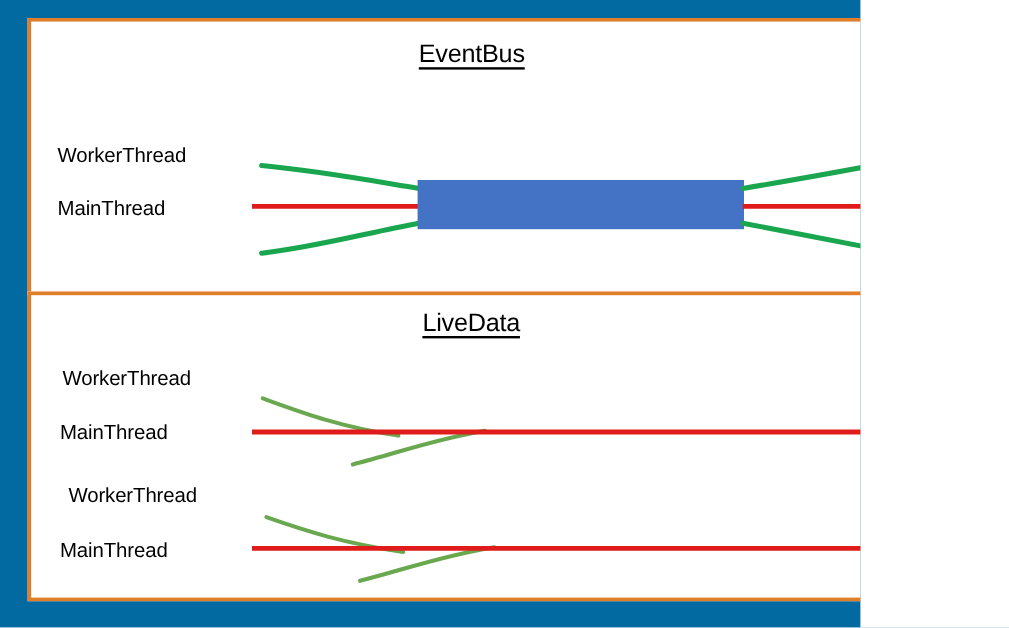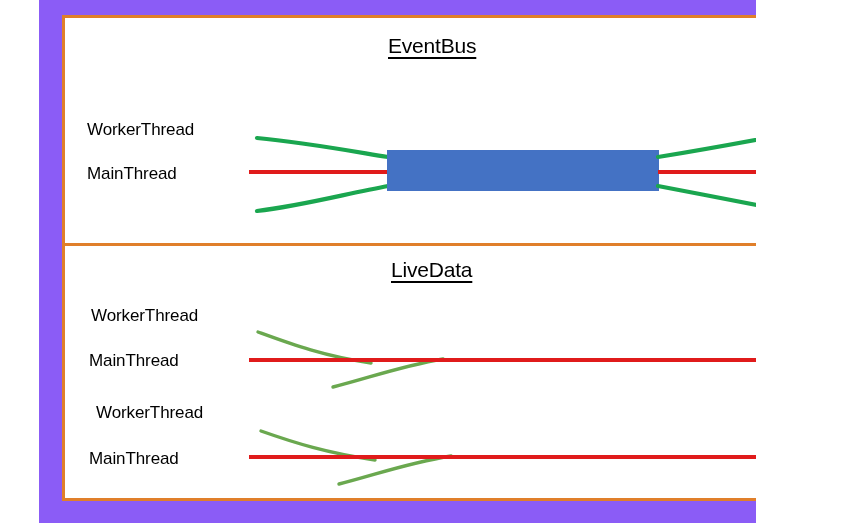--- a/index.html
+++ b/index.html
@@ -8,23 +8,22 @@
     padding: 0;
     background: #ffffff;
   }
   body {
     font-family: "Liberation Sans", "DejaVu Sans", sans-serif;
   }
   #canvas {
     position: relative;
     width: 717px;
     height: 523px;
-    background: #8b5cf6;
+    background: #0369a1;
     overflow: hidden;
-    margin-left: 39px;
   }
   .panel {
     position: absolute;
     box-sizing: border-box;
     border: 3px solid #e07f2a;
     background: #ffffff;
   }
   #panel-eventbus {
     left: 23px;
     top: 15px;

